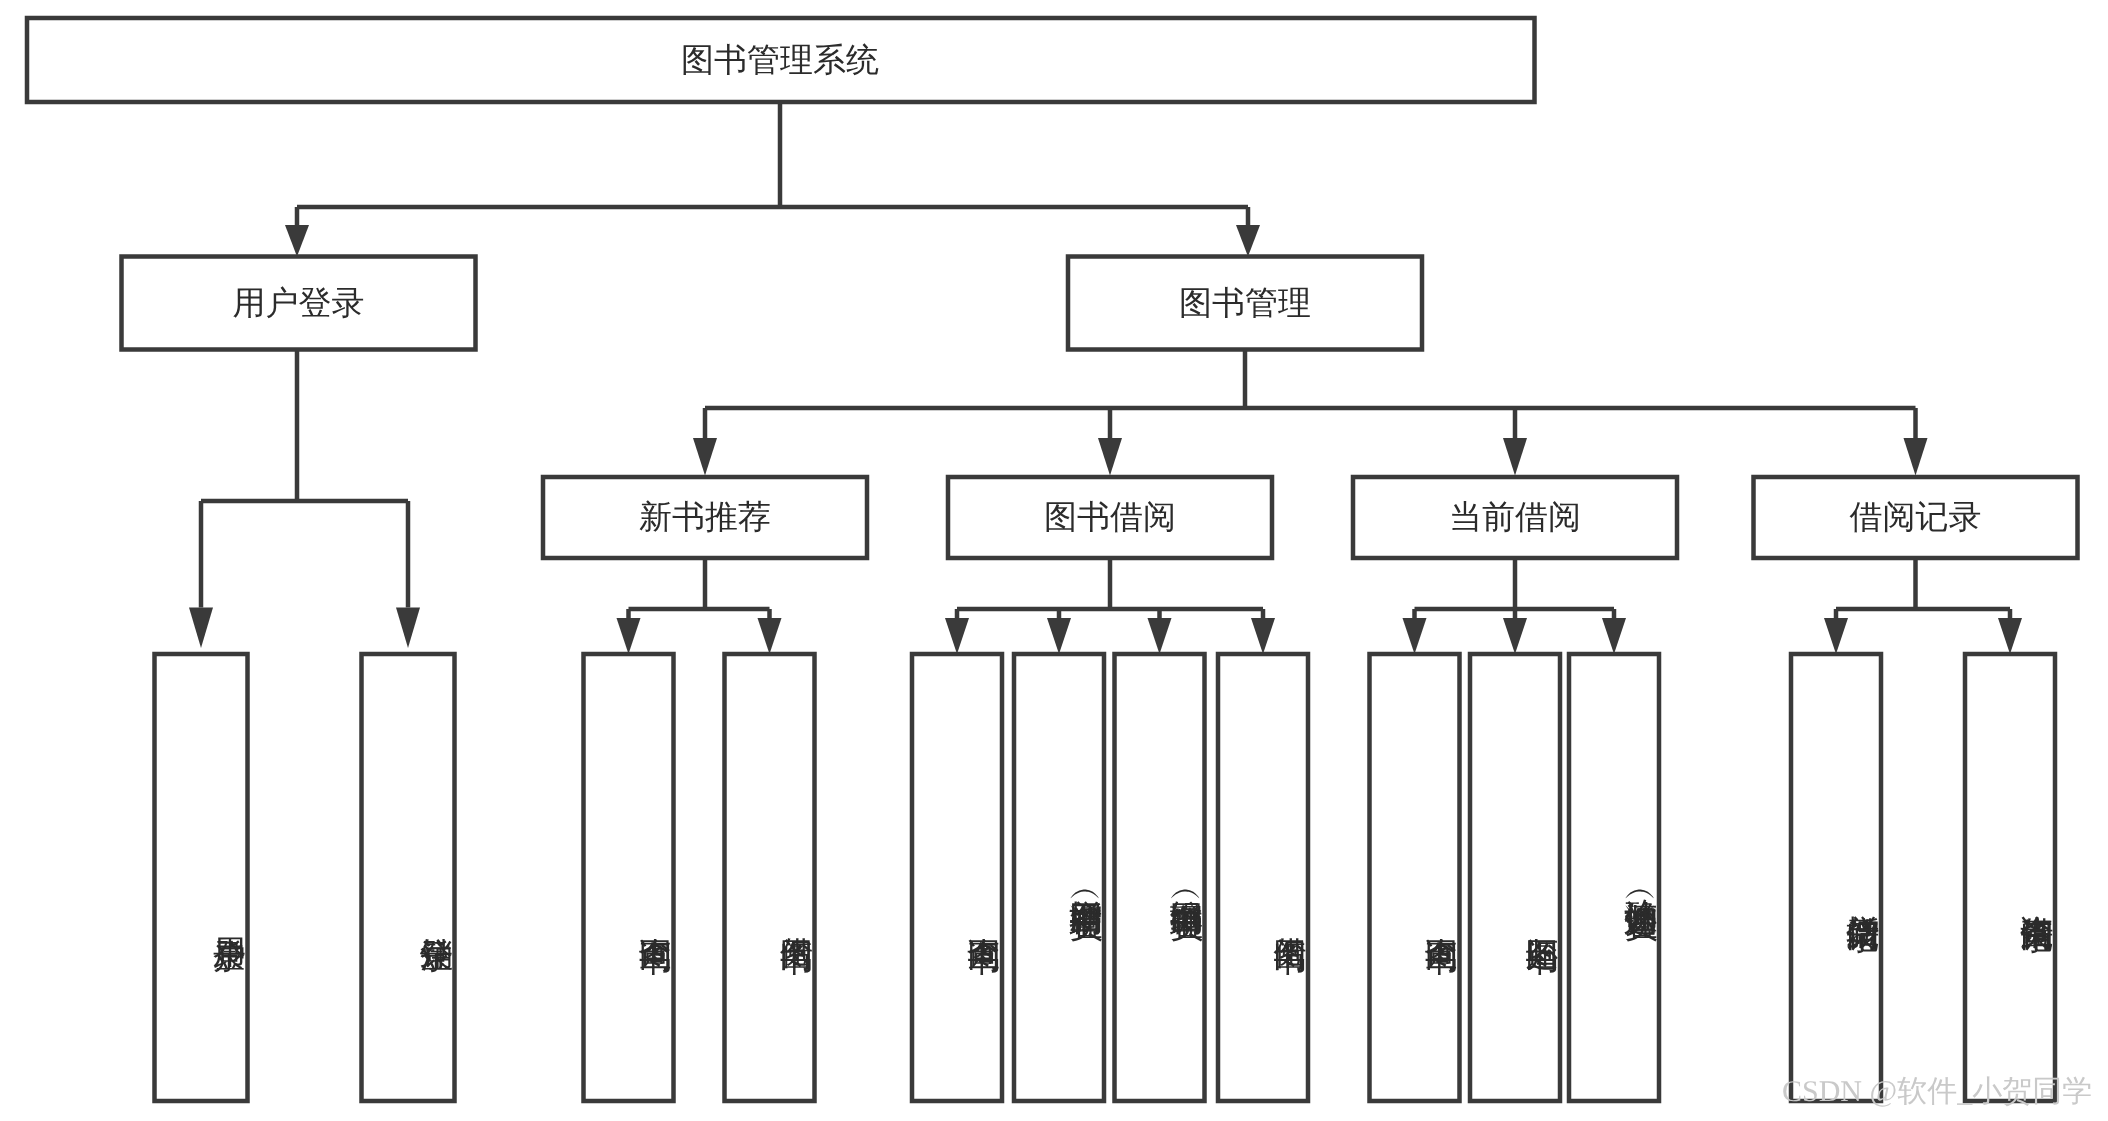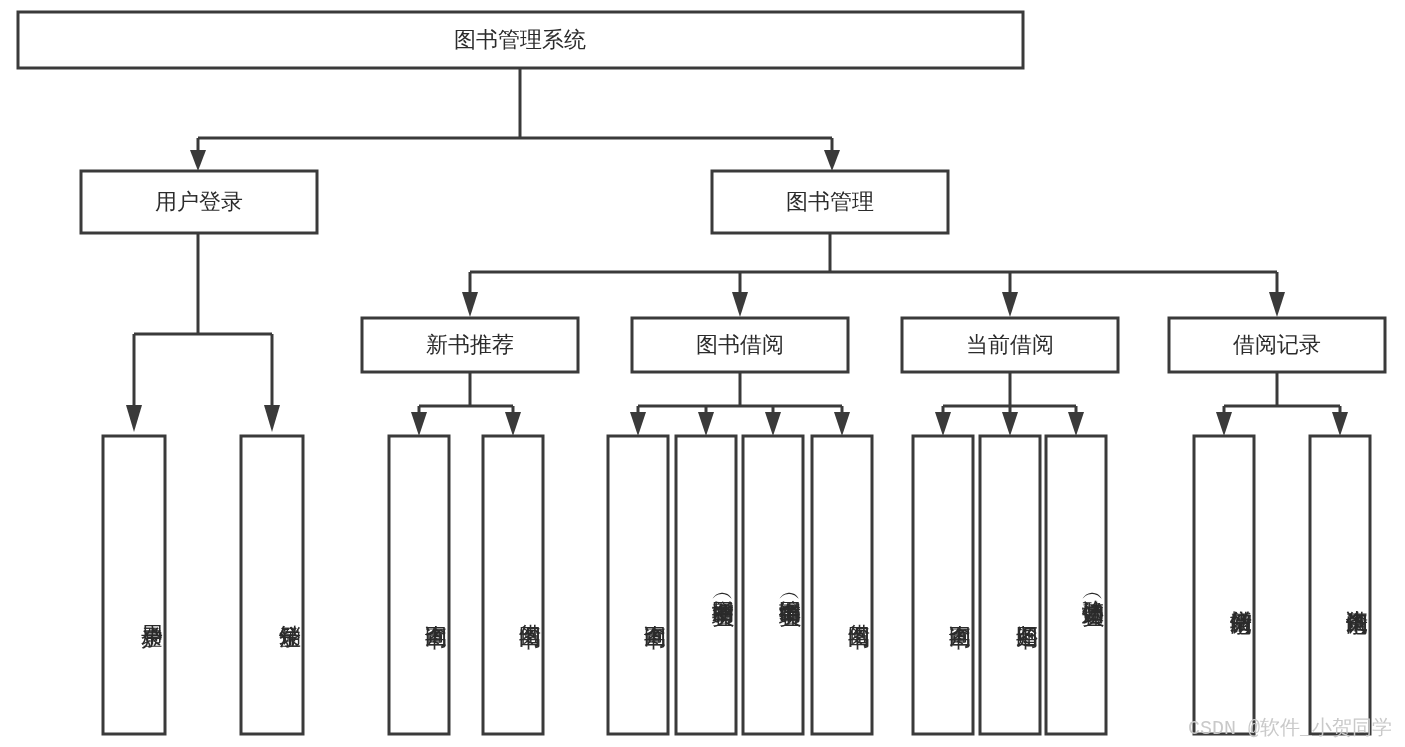--- a/index.html
+++ b/index.html
@@ -29,21 +29,21 @@
     text-align:center;
     white-space:nowrap;
     display:flex;
     align-items:flex-start;
     justify-content:center;
     pointer-events:none;
   }
   .watermark{
     position:absolute;
     left:1188px;top:714px;
-    font-family:Liberation Mono, monospace;
+    font-family:Liberation Serif, serif;
     font-size:20px;
     color:#c9c9c9;
     white-space:nowrap;
     user-select:none;
   }
 </style>
 </head>
 <body>
 
 <div id="diagram-root">

